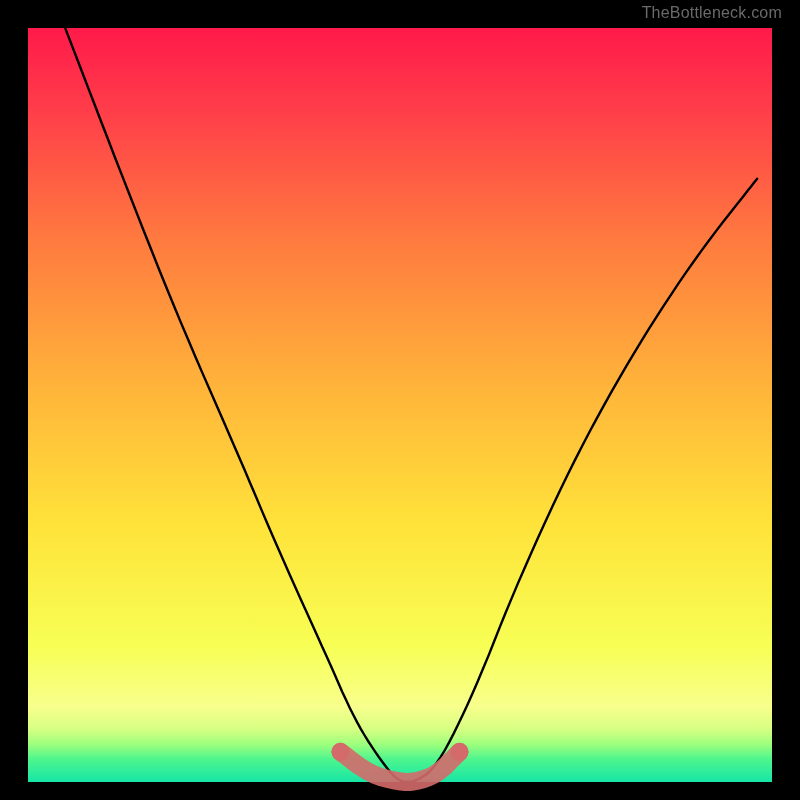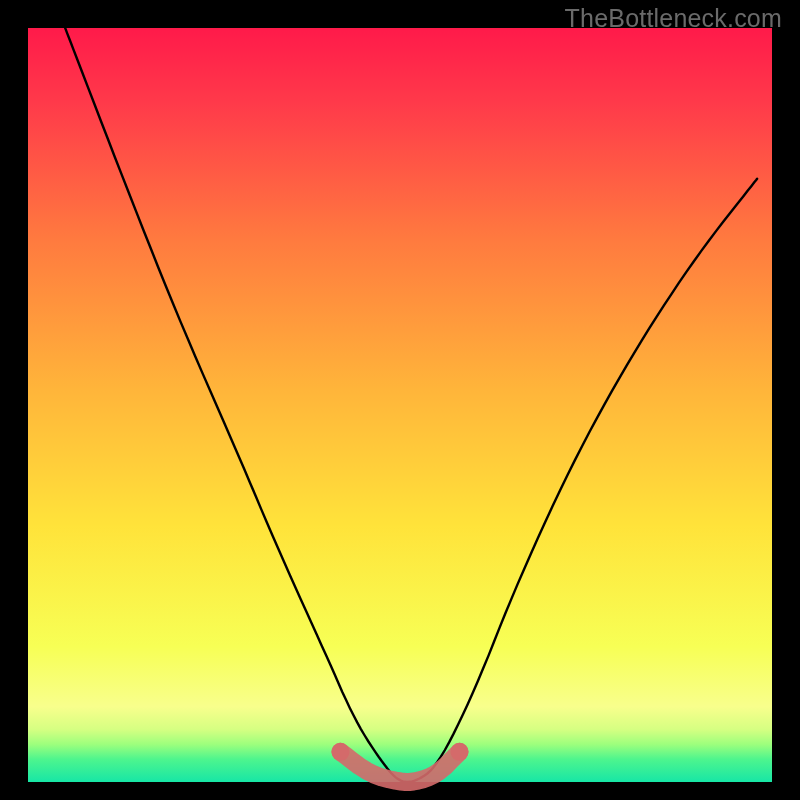--- a/index.html
+++ b/index.html
@@ -15,21 +15,21 @@
     position: relative;
     width: 800px;
     height: 800px;
     background: #000;
   }
   .watermark {
     position: absolute;
     top: 4px;
     right: 18px;
     color: #6a6a6a;
-    font-size: 25px;
+    font-size: 16px;
     font-weight: 500;
     letter-spacing: 0.2px;
     z-index: 10;
     pointer-events: none;
   }
   svg {
     position: absolute;
     top: 0;
     left: 0;
   }

